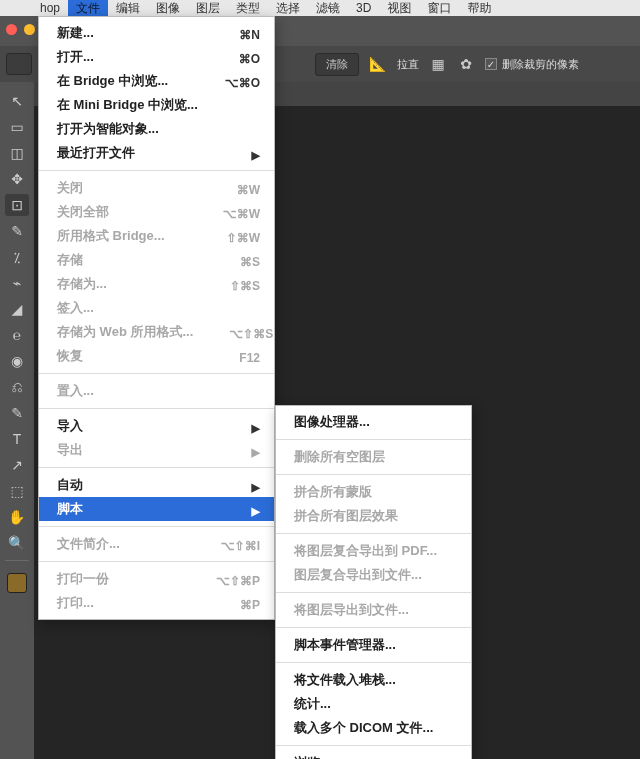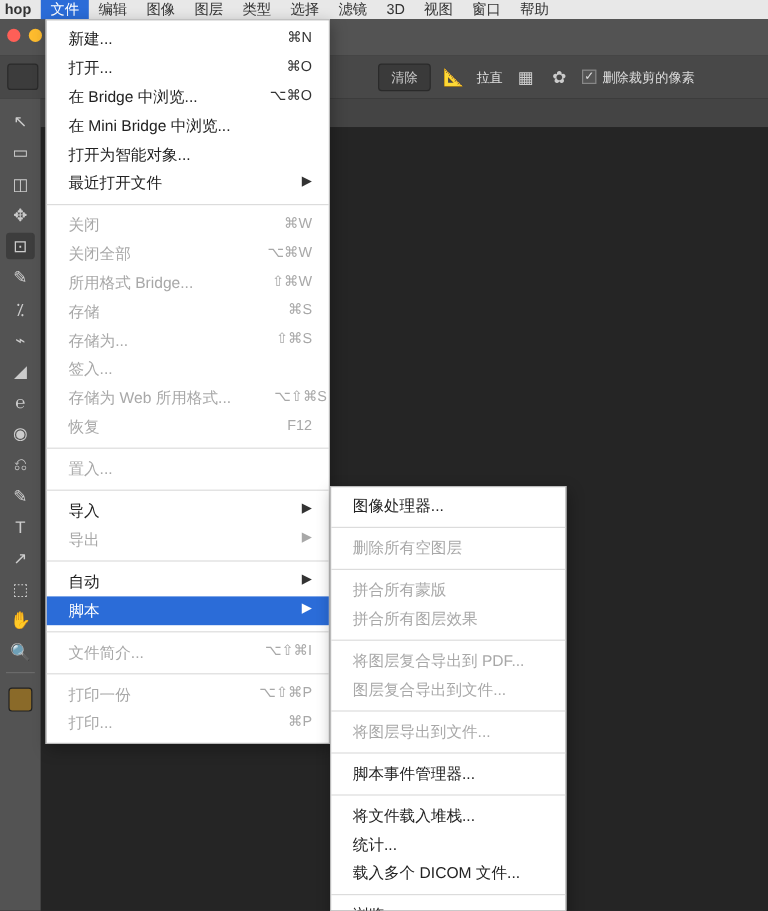--- a/index.html
+++ b/index.html
@@ -1,20 +1,20 @@
 <!DOCTYPE html>
 <html><head>
 <meta charset="utf-8">
 <style>
 * { margin: 0; padding: 0; box-sizing: border-box; font-family: -apple-system, "Helvetica Neue", Arial, sans-serif; }
 body { width: 640px; height: 759px; background: #3a3a3a; overflow: hidden; position: relative; }
 .menubar { background: #e8e8e8; height: 16px; display: flex; align-items: center; font-size: 12px; color: #333; }
 .menubar > span { padding: 1px 8px; }
-.menubar > span.app { font-weight: 700; padding-left: 4px; }
-.menubar > span.active { background: #2b6cd8; color: #ffffff; }
+.menubar > span.app { font-weight: 400; padding-left: 4px; margin-left: 36px; }
+.menubar > span.active { background: #2b6cd8; color: #0f172a; }
 .dark-top { background: #535353; height: 30px; position: relative; }
 .traffic { position: absolute; left: 6px; top: 8px; display: flex; gap: 7px; }
 .traffic span { width: 11px; height: 11px; border-radius: 50%; }
 .tl-r { background: #ff5f57; } .tl-y { background: #febc2e; } .tl-g { background: #28c840; }
 .optionsbar { background: #484848; height: 36px; display: flex; align-items: center; padding-left: 6px; gap: 10px; position: relative; }
 .opt-btn { width: 26px; height: 22px; background: #3c3c3c; border: 1px solid #2a2a2a; border-radius: 3px; }
 .opt-txt { color: #ddd; font-size: 11px; }
 .optionsbar .right { position: absolute; left: 315px; display: flex; align-items: center; gap: 10px; }
 .pill { background: #3a3a3a; border: 1px solid #2a2a2a; border-radius: 3px; color: #ccc; font-size: 11px; padding: 3px 10px; }
 .icon-sq { width: 18px; height: 18px; display: flex; align-items: center; justify-content: center; color: #ccc; font-size: 14px; }
@@ -23,21 +23,21 @@
 .workspace { position: absolute; left: 0; right: 0; top: 82px; bottom: 0; background: #2a2a2a; }
 .toolstrip { position: absolute; left: 0; top: 0; bottom: 0; width: 34px; background: #535353; padding-top: 8px; display: flex; flex-direction: column; align-items: center; gap: 4px; }
 .tool { width: 24px; height: 22px; display: flex; align-items: center; justify-content: center; color: #ccc; font-size: 14px; border-radius: 3px; }
 .tool.sel { background: #3d3d3d; }
 .tool.swatch { width: 20px; height: 20px; background: #8a6a29; border: 1px solid #222; margin-top: 6px; }
 .divh { width: 24px; height: 1px; background: #6a6a6a; margin: 2px 0; }
 .tabbar { position: absolute; left: 34px; top: 0; height: 24px; right: 0; background: #444; }
 .canvas { position: absolute; left: 34px; top: 24px; right: 0; bottom: 0; background: #252525; }
 
 .menu { position: absolute; background: #fff; border: 1px solid #bbb; box-shadow: 2px 4px 12px rgba(0,0,0,.3); font-size: 13px; color: #222; padding: 4px 0; }
-.menu .item { display: flex; justify-content: space-between; align-items: flex-start; padding: 3px 14px 3px 18px; min-height: 20px; gap: 36px; white-space: nowrap; }
+.menu .item { display: flex; justify-content: space-between; align-items: flex-end; padding: 3px 14px 3px 18px; min-height: 20px; gap: 36px; white-space: nowrap; font-weight: bold; }
 .menu .item .label {}
 .menu .item .accel { color: #333; font-size: 12px; }
 .menu .item.hl { background: #2b6cd8; color: #fff; }
 .menu .item.hl .accel { color: #fff; }
 .menu .item.dim { color: #a8a8a8; }
 .menu .item.dim .accel { color: #a8a8a8; }
 .menu .sep { height: 1px; background: #dcdcdc; margin: 5px 0; }
 .menu .item .arrow { font-size: 11px; margin-left: auto; }
 #file-menu { left: 38px; top: 16px; width: 237px; }
 #script-menu { left: 275px; top: 405px; width: 197px; }

